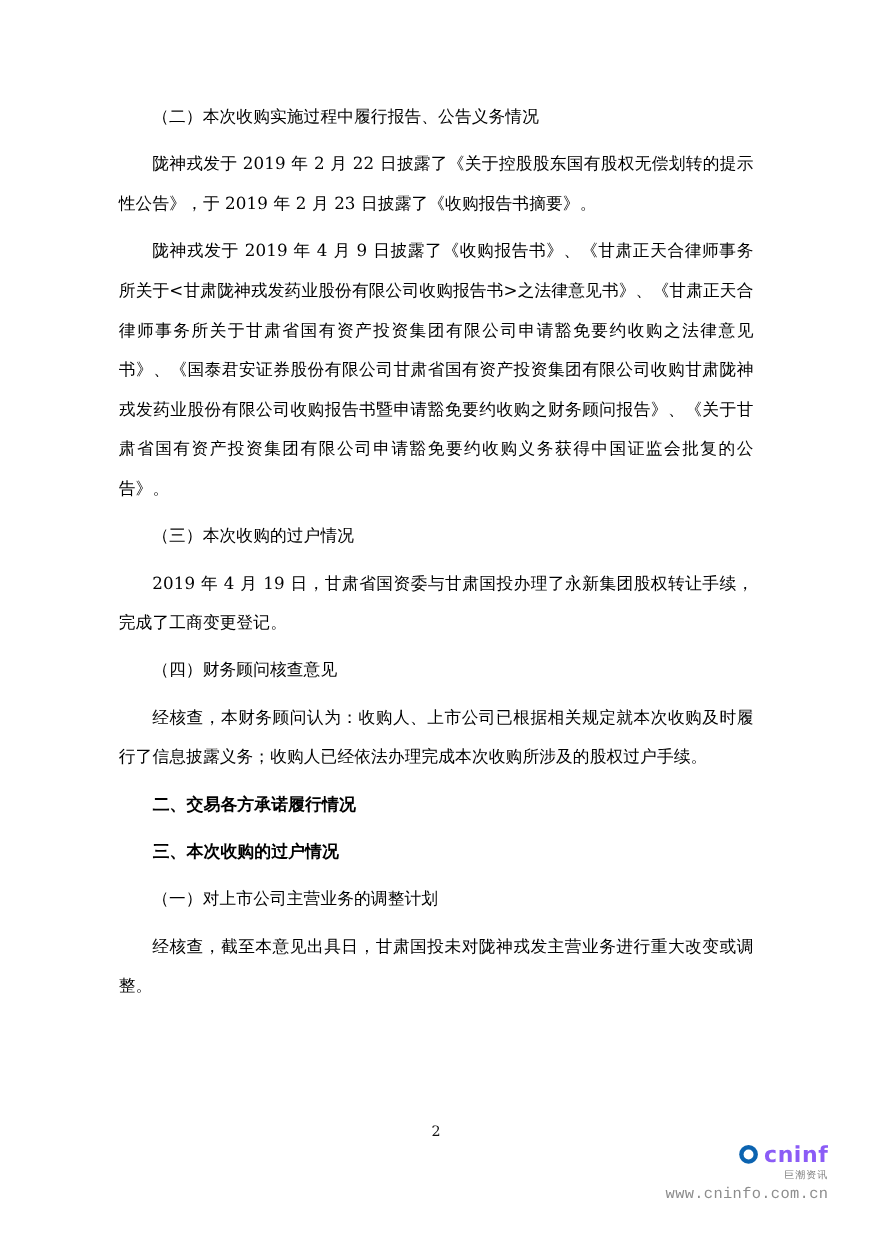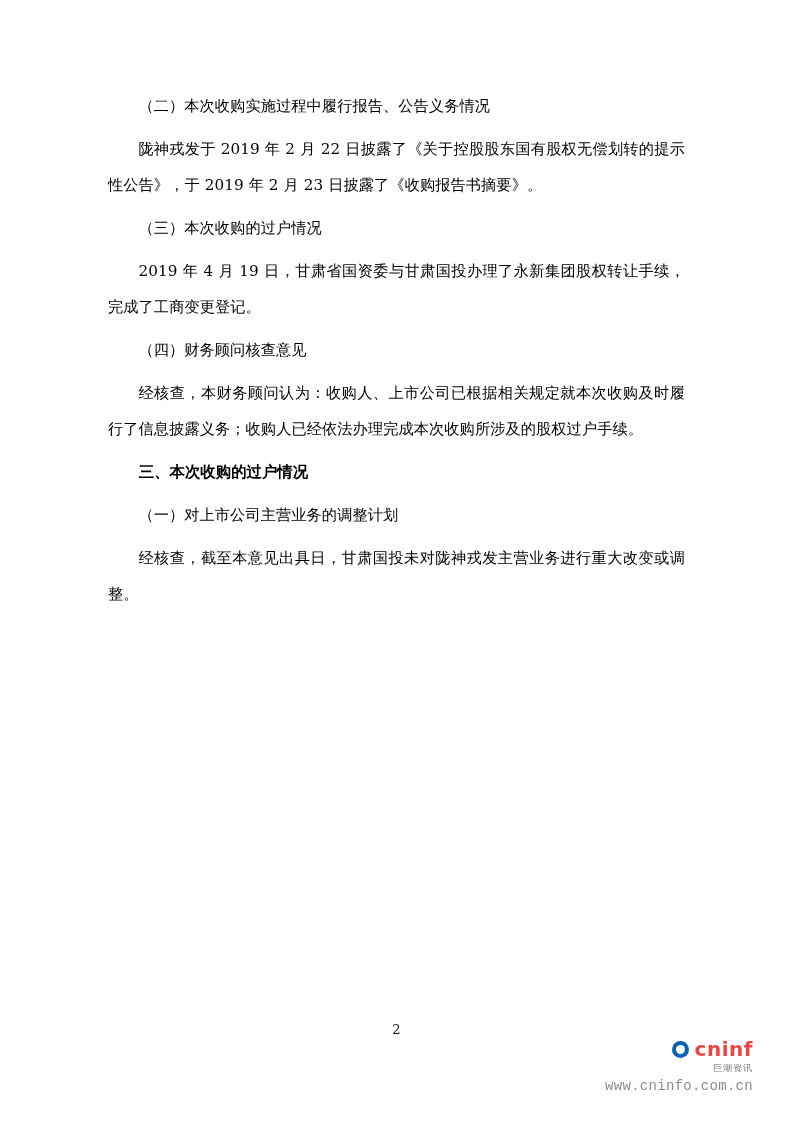--- a/index.html
+++ b/index.html
@@ -86,21 +86,21 @@
     top: 4px;
     width: 9px;
     height: 9px;
     border-radius: 50%;
     background: #ffffff;
   }
   .logo-name {
     font-family: "DejaVu Sans", "Liberation Sans", sans-serif;
     font-size: 20px;
     font-weight: bold;
-    color: #ef4444;
+    color: #8b5cf6;
     letter-spacing: 0.5px;
     line-height: 1;
   }
   .logo-cn {
     font-family: Liberation Sans, sans-serif;
     font-size: 9px;
     color: #7a7a7a;
     margin-top: 3px;
     letter-spacing: 1px;
   }
@@ -113,24 +113,26 @@
   }
 </style>
 </head>
 <body>
 
 <div class="page">
   <div class="doc-body">
 
     <p class="para indent">（二）本次收购实施过程中履行报告、公告义务情况</p>
     <p class="para indent">陇神戎发于 2019 年 2 月 22 日披露了《关于控股股东国有股权无偿划转的提示性公告》，于 2019 年 2 月 23 日披露了《收购报告书摘要》。</p>
+    <p class="para indent">陇神戎发于 2019 年 4 月 9 日披露了《收购报告书》、《甘肃正天合律师事务所关于&lt;甘肃陇神戎发药业股份有限公司收购报告书&gt;之法律意见书》、《甘肃正天合律师事务所关于甘肃省国有资产投资集团有限公司申请豁免要约收购之法律意见书》、《国泰君安证券股份有限公司甘肃省国有资产投资集团有限公司收购甘肃陇神戎发药业股份有限公司收购报告书暨申请豁免要约收购之财务顾问报告》、《关于甘肃省国有资产投资集团有限公司申请豁免要约收购义务获得中国证监会批复的公告》。</p>
     <p class="para indent">（三）本次收购的过户情况</p>
     <p class="para indent">2019 年 4 月 19 日，甘肃省国资委与甘肃国投办理了永新集团股权转让手续，完成了工商变更登记。</p>
     <p class="para indent">（四）财务顾问核查意见</p>
     <p class="para indent">经核查，本财务顾问认为：收购人、上市公司已根据相关规定就本次收购及时履行了信息披露义务；收购人已经依法办理完成本次收购所涉及的股权过户手续。</p>
+    <p class="heading">二、交易各方承诺履行情况</p>
     <p class="heading">三、本次收购的过户情况</p>
     <p class="para indent">（一）对上市公司主营业务的调整计划</p>
     <p class="para indent">经核查，截至本意见出具日，甘肃国投未对陇神戎发主营业务进行重大改变或调整。</p>
 
   </div>
 
   <div class="page-number">2</div>
 
   <div class="logo">
     <div class="logo-row">

